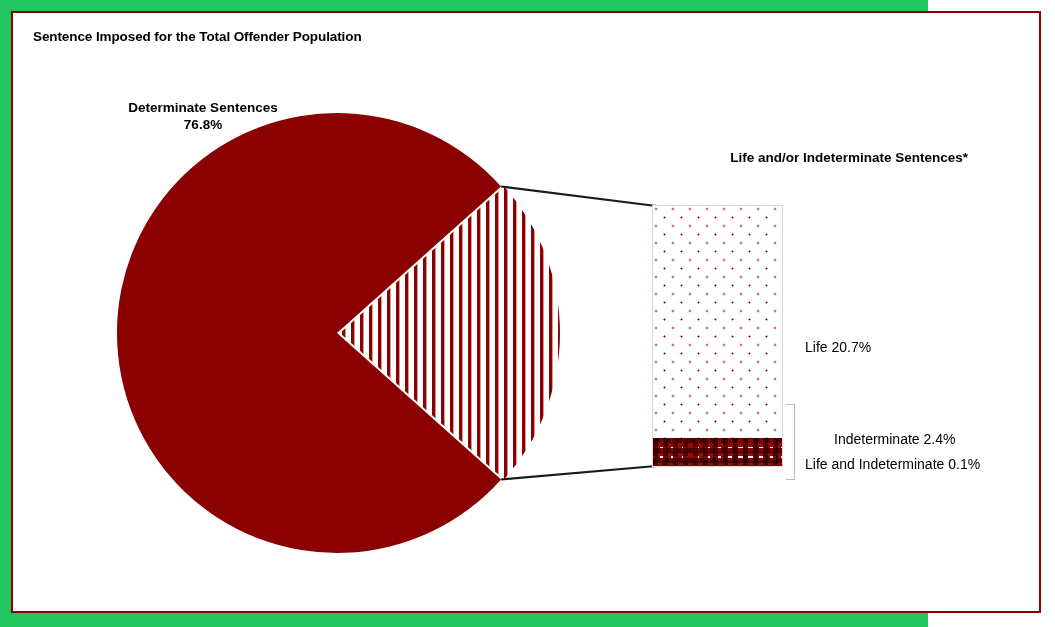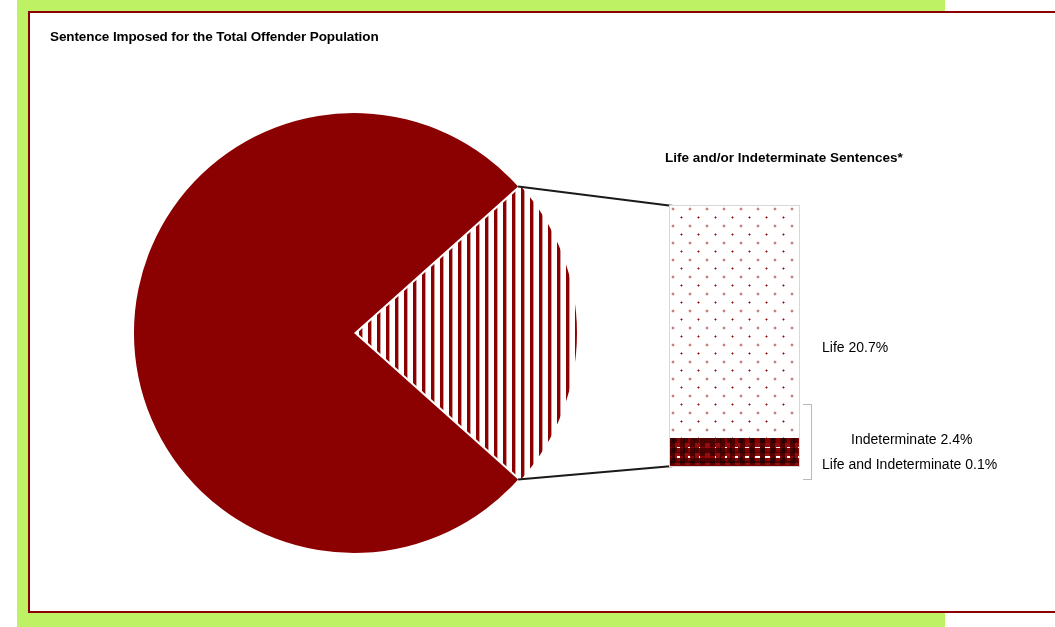--- a/index.html
+++ b/index.html
@@ -6,22 +6,21 @@
   html,body{margin:0;padding:0;}
   body{
     width:1055px;height:627px;
     background:#ffffff;
     font-family:"Liberation Sans", sans-serif;
     overflow:hidden;
   }
   #figure{
     position:relative;
     width:928px;height:627px;
-    background:#bef264;
-    margin-left:17px;
+    background:#22c55e;
   }
   
   #frame{
     position:absolute;
     left:11px;top:11px;
     width:1030px;height:602px;
     border:2px solid #8B0000;
     box-sizing:border-box;
     background:#ffffff;
   }
@@ -48,21 +47,21 @@
     font-weight:bold;
     color:#000;
     line-height:1.25;
   }
   #pie-label .pct{display:block;}
   
   #bar-label{
     position:absolute;
     left:648px;top:150px;
     width:320px;
-    text-align:left;
+    text-align:right;
     font-size:13.5px;
     font-weight:bold;
     color:#000;
     line-height:1.25;
   }
   #bar-label .pct{display:block;}
 
   #bar-column{
     position:absolute;
     left:652px;top:205px;
@@ -148,20 +147,24 @@
     </defs>
 
     <path d="M 337 333 L 501.1 186.5 A 220 220 0 1 0 501.1 479.5 Z" fill="#8B0000" stroke="none"></path>
 
     <path d="M 340 333 L 504.1 186.5 A 220 220 0 0 1 504.1 479.5 Z" fill="url(#vstripes)" stroke="none"></path>
 
     <line x1="501.1" y1="186.5" x2="656" y2="206" stroke="#1a1a1a" stroke-width="2.2"></line>
     <line x1="501.1" y1="479.5" x2="656" y2="466" stroke="#1a1a1a" stroke-width="2.2"></line>
   </svg>
 
+  <div id="pie-label">
+    <span>Determinate Sentences</span>
+    <span class="pct">76.8%</span>
+  </div>
 
   <div id="bar-label">
     <span>Life and/or Indeterminate Sentences*</span>
   </div>
 
   <div id="bar-column">
     <div class="seg" id="seg-life" style="top: 0px; height: 232px;"></div>
     <div class="seg" id="seg-indeterminate" style="top: 232px; height: 27px;"></div>
     <div class="seg" id="seg-life-and-indeterminate" style="top: 259px; height: 4px;"></div>
   </div>

